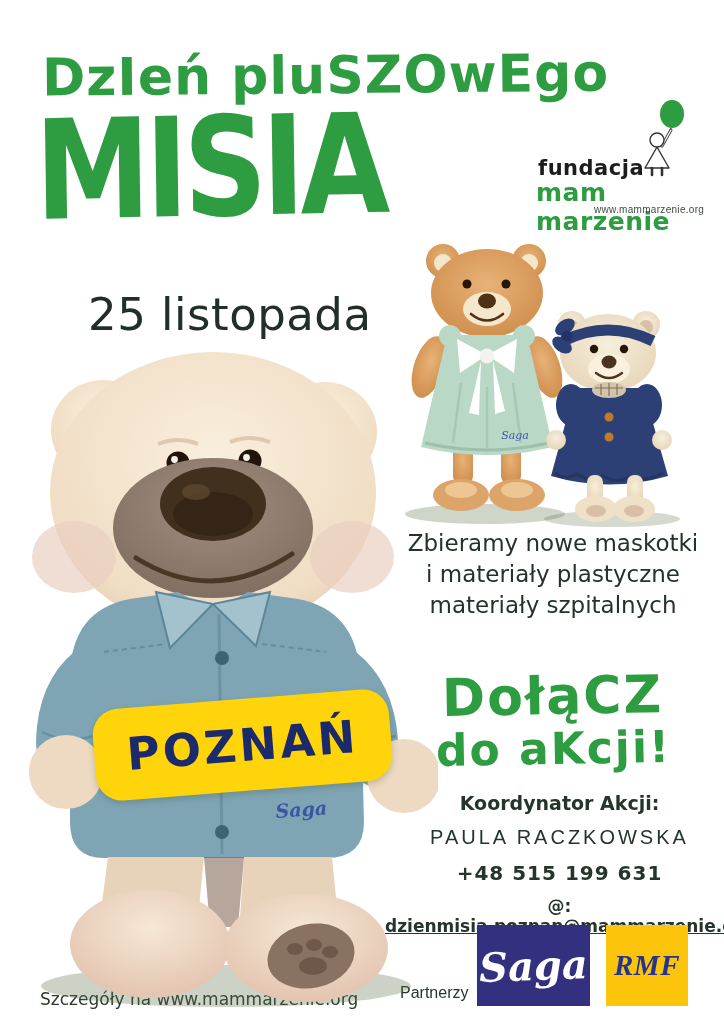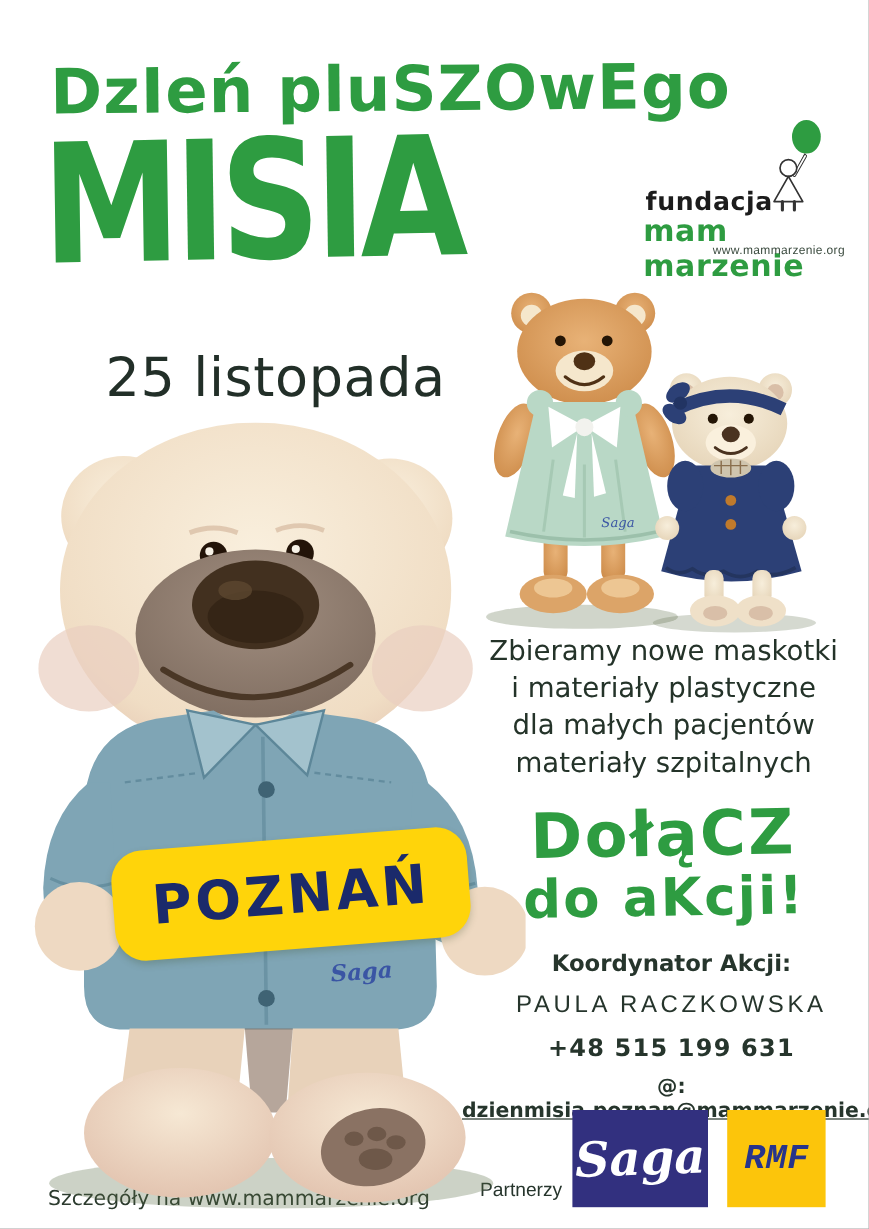--- a/index.html
+++ b/index.html
@@ -70,21 +70,21 @@
   }
   .saga-box span{
     font-family:"DejaVu Serif",serif;font-style:italic;font-weight:bold;
     font-size:40px;color:#ffffff;transform:rotate(-2deg);
   }
   .rmf-box{
     left:606px;top:925px;width:82px;height:81px;background:#fcc50b;
     display:flex;align-items:center;justify-content:center;
   }
   .rmf-box span{
-    font-family:Liberation Mono, monospace;font-style:italic;font-weight:bold;
+    font-family:Liberation Serif, serif;font-style:italic;font-weight:bold;
     font-size:29px;color:#27348b;letter-spacing:0.5px;
   }
   .footer-note{left:40px;top:989px;font-family:"DejaVu Sans",sans-serif;
     font-size:17px;font-weight:500;color:#2c3b2e;}
   
   .bear-big{left:8px;top:352px;width:430px;height:660px;z-index:2;}
   .bears-small{left:405px;top:243px;width:300px;height:285px;}
 </style>
 </head>
 <body>
@@ -274,21 +274,20 @@
     <ellipse cx="305" cy="614" rx="14" ry="9" fill="#6e5849"></ellipse>
   </svg>
 
   <div class="abs city-sign">
     <span>POZNAŃ</span>
   </div>
 
   <div class="abs collect">
     <div>Zbieramy nowe maskotki</div>
     <div>i materiały plastyczne</div>
-    <div>dla małych pacjentów</div>
     <div>materiały szpitalnych</div>
   </div>
 
   <div class="abs join">
     <div class="l1">DołąCZ</div>
     <div class="l2">do aKcji!</div>
   </div>
 
   <div class="abs contact">
     <div class="label">Koordynator Akcji:</div>

